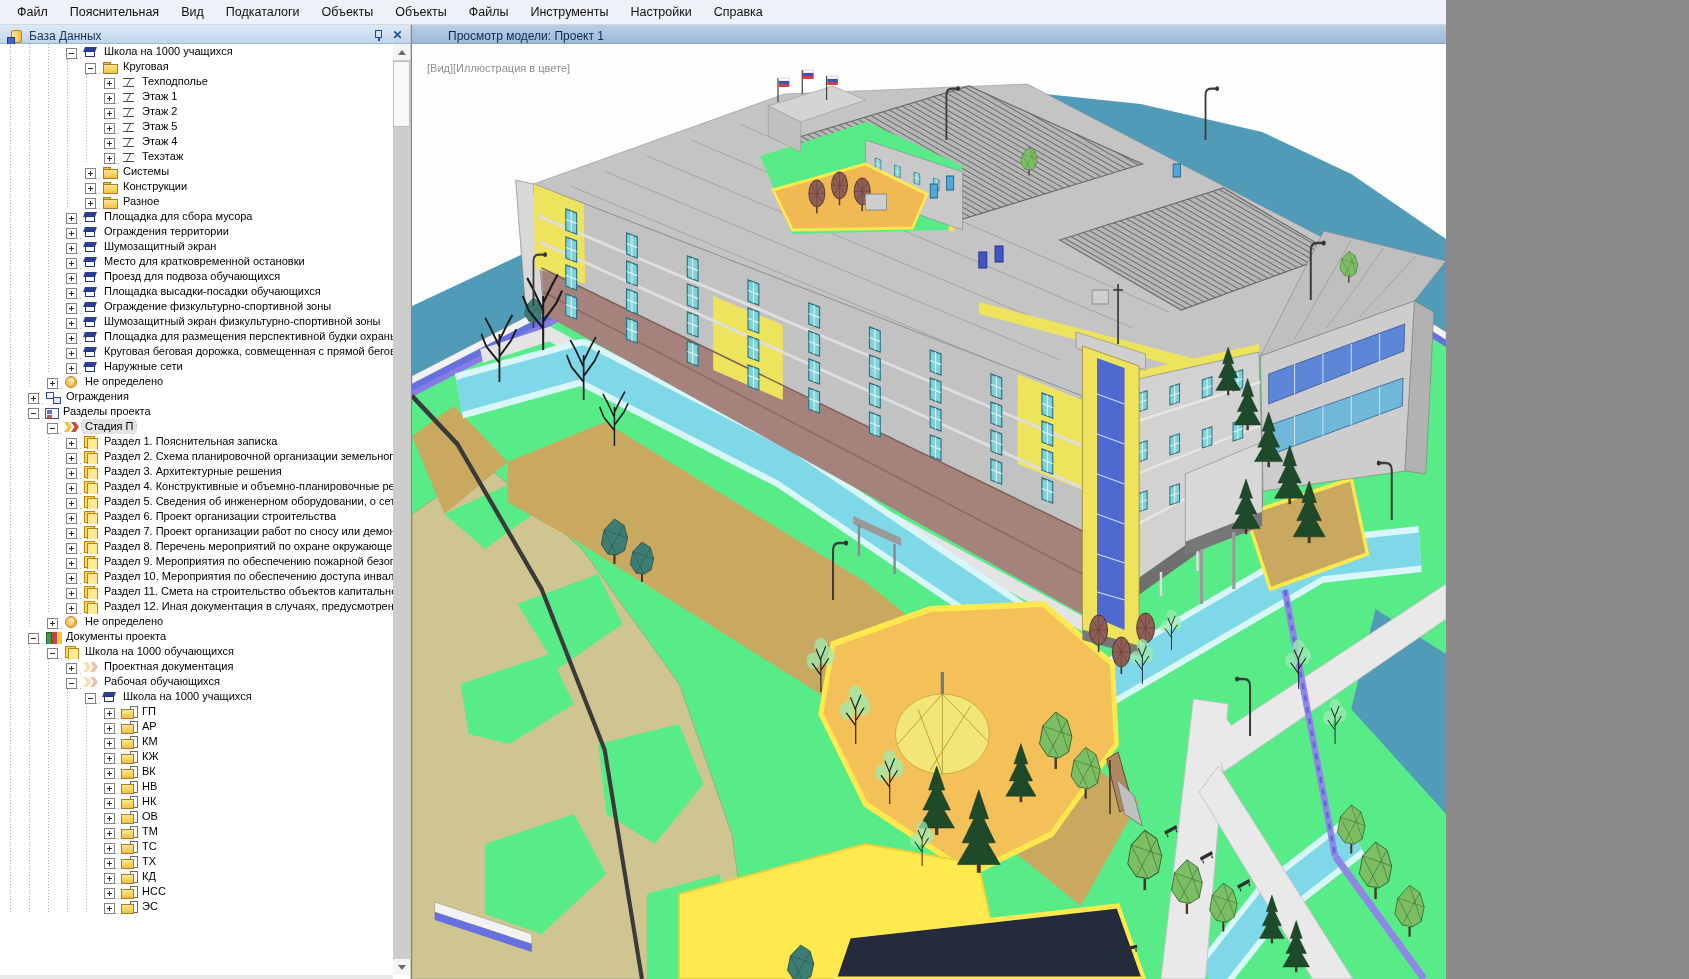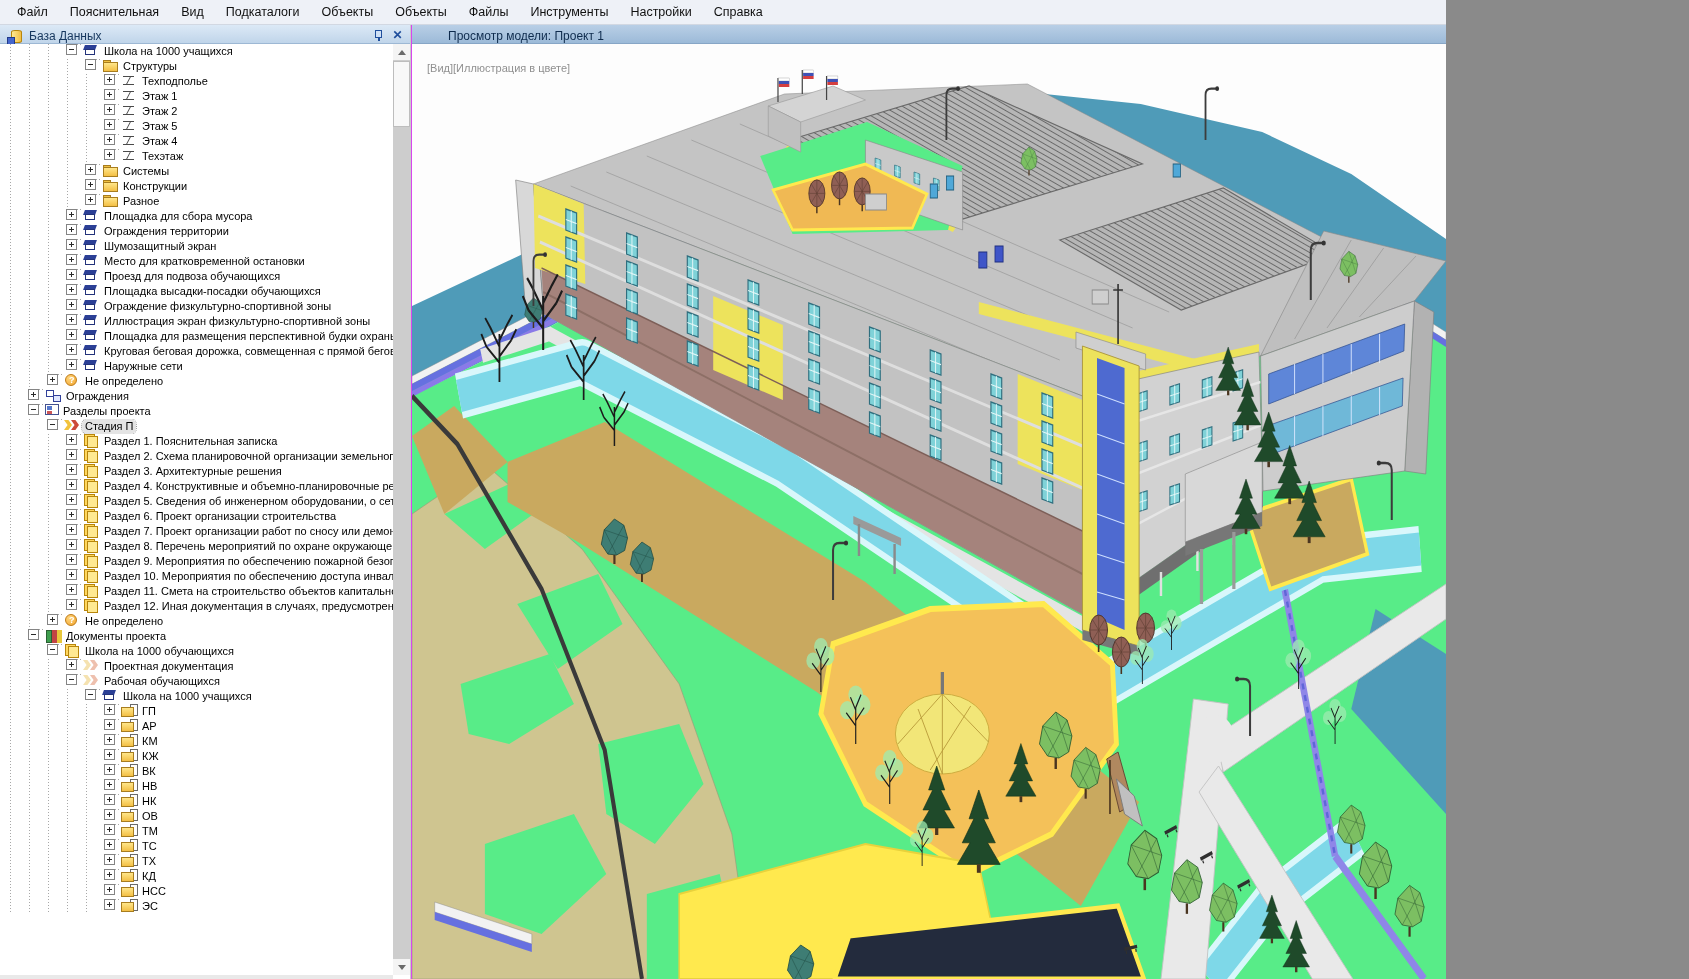--- a/index.html
+++ b/index.html
@@ -16,21 +16,21 @@
               border-right:1px solid #c9c9c9;box-sizing:border-box;}
   .phdr{height:19px;display:flex;align-items:flex-end;font-size:12px;padding:0 5px;gap:4px;box-sizing:border-box;}
   #panel-left .phdr{background:linear-gradient(#dce9f6,#c0d5ea);border-bottom:1px solid #9db8d4;color:#16375e;}
   .phdr .spacer{flex:1;}
   .pinbtn,.xbtn{width:15px;height:15px;position:relative;cursor:default;}
   .pinbtn::before{content:"";position:absolute;left:4px;top:2px;width:5px;height:6px;border:1.5px solid #1f4e9c;background:#cfe0f5;}
   .pinbtn::after{content:"";position:absolute;left:7px;top:9px;width:1.5px;height:4px;background:#1f4e9c;}
   .xbtn{font-size:12px;font-weight:bold;color:#1f4e9c;line-height:15px;text-align:center;}
 
   #tree{position:absolute;left:0;top:19px;right:17px;bottom:4px;overflow:hidden;background:#fff;padding-left:1px;}
-  .trow{height:15px;display:flex;align-items:flex-start;white-space:nowrap;font-size:11px;color:#000;overflow:hidden;}
+  .trow{height:15px;display:flex;align-items:flex-end;white-space:nowrap;font-size:11px;color:#000;overflow:hidden;}
   .gcell{width:19px;height:15px;flex:none;background-image:repeating-linear-gradient(to bottom,#a8a8a8 0 1px,transparent 1px 3px);
          background-size:1px 100%;background-position:9px 0;background-repeat:no-repeat;}
   .exp{width:9px;height:9px;flex:none;border:1px solid #848484;background:#fff;position:relative;margin-left:8px;box-sizing:content-box;}
   .exp::before{content:"";position:absolute;left:2px;right:2px;top:4px;height:1px;background:#2a2a2a;}
   .exp.plus::after{content:"";position:absolute;top:2px;bottom:2px;left:4px;width:1px;background:#2a2a2a;}
   .stub{width:4px;height:1px;flex:none;background-image:repeating-linear-gradient(to right,#a8a8a8 0 1px,transparent 1px 3px);}
   .lbl{padding:1px 3px;line-height:13px;}
   .lbl.sel{background:#e4e4e4;outline:1px dotted #9a9a9a;border-radius:6px;}
 
   
@@ -123,21 +123,21 @@
           <span class="lbl">Школа на 1000 учащихся</span>
         </div>
         <div class="trow">
           <span class="gcell"></span>
           <span class="gcell"></span>
           <span class="gcell"></span>
           <span class="gcell"></span>
           <span class="exp minus"></span>
           <span class="stub"></span>
           <span class="ico ico-folder"></span>
-          <span class="lbl">Структуры</span>
+          <span class="lbl">Круговая</span>
         </div>
         <div class="trow">
           <span class="gcell"></span>
           <span class="gcell"></span>
           <span class="gcell"></span>
           <span class="gcell"></span>
           <span class="gcell"></span>
           <span class="exp plus"></span>
           <span class="stub"></span>
           <span class="ico ico-level"></span>
@@ -291,21 +291,21 @@
           <span class="ico ico-house"></span>
           <span class="lbl">Ограждение физкультурно-спортивной зоны</span>
         </div>
         <div class="trow">
           <span class="gcell"></span>
           <span class="gcell"></span>
           <span class="gcell"></span>
           <span class="exp plus"></span>
           <span class="stub"></span>
           <span class="ico ico-house"></span>
-          <span class="lbl">Иллюстрация экран физкультурно-спортивной зоны</span>
+          <span class="lbl">Шумозащитный экран физкультурно-спортивной зоны</span>
         </div>
         <div class="trow">
           <span class="gcell"></span>
           <span class="gcell"></span>
           <span class="gcell"></span>
           <span class="exp plus"></span>
           <span class="stub"></span>
           <span class="ico ico-house"></span>
           <span class="lbl">Площадка для размещения перспективной будки охраны</span>
         </div>

